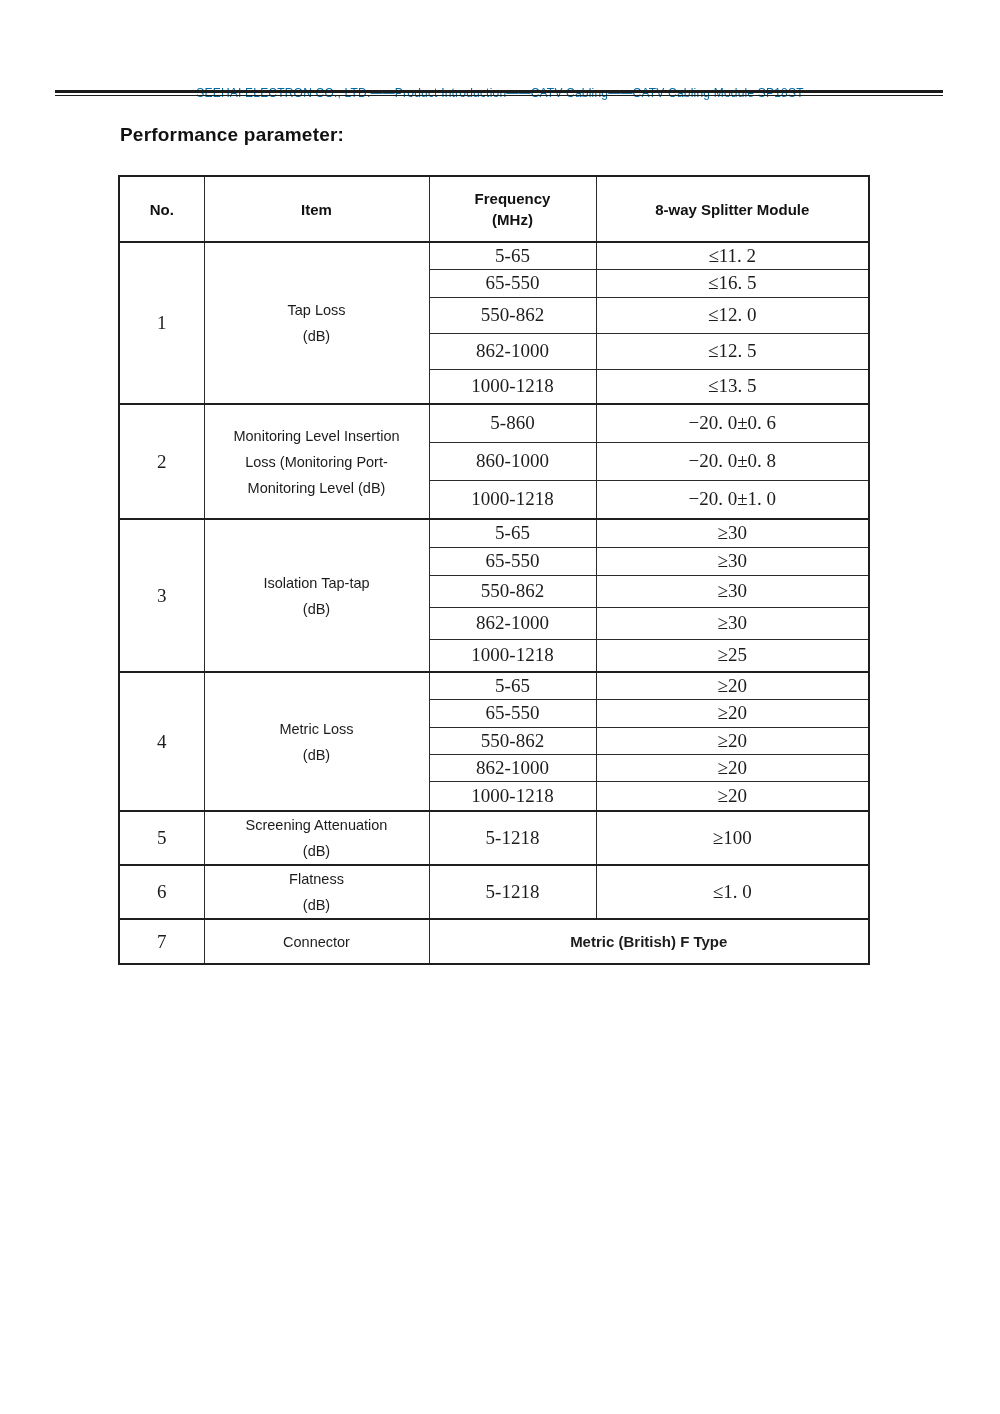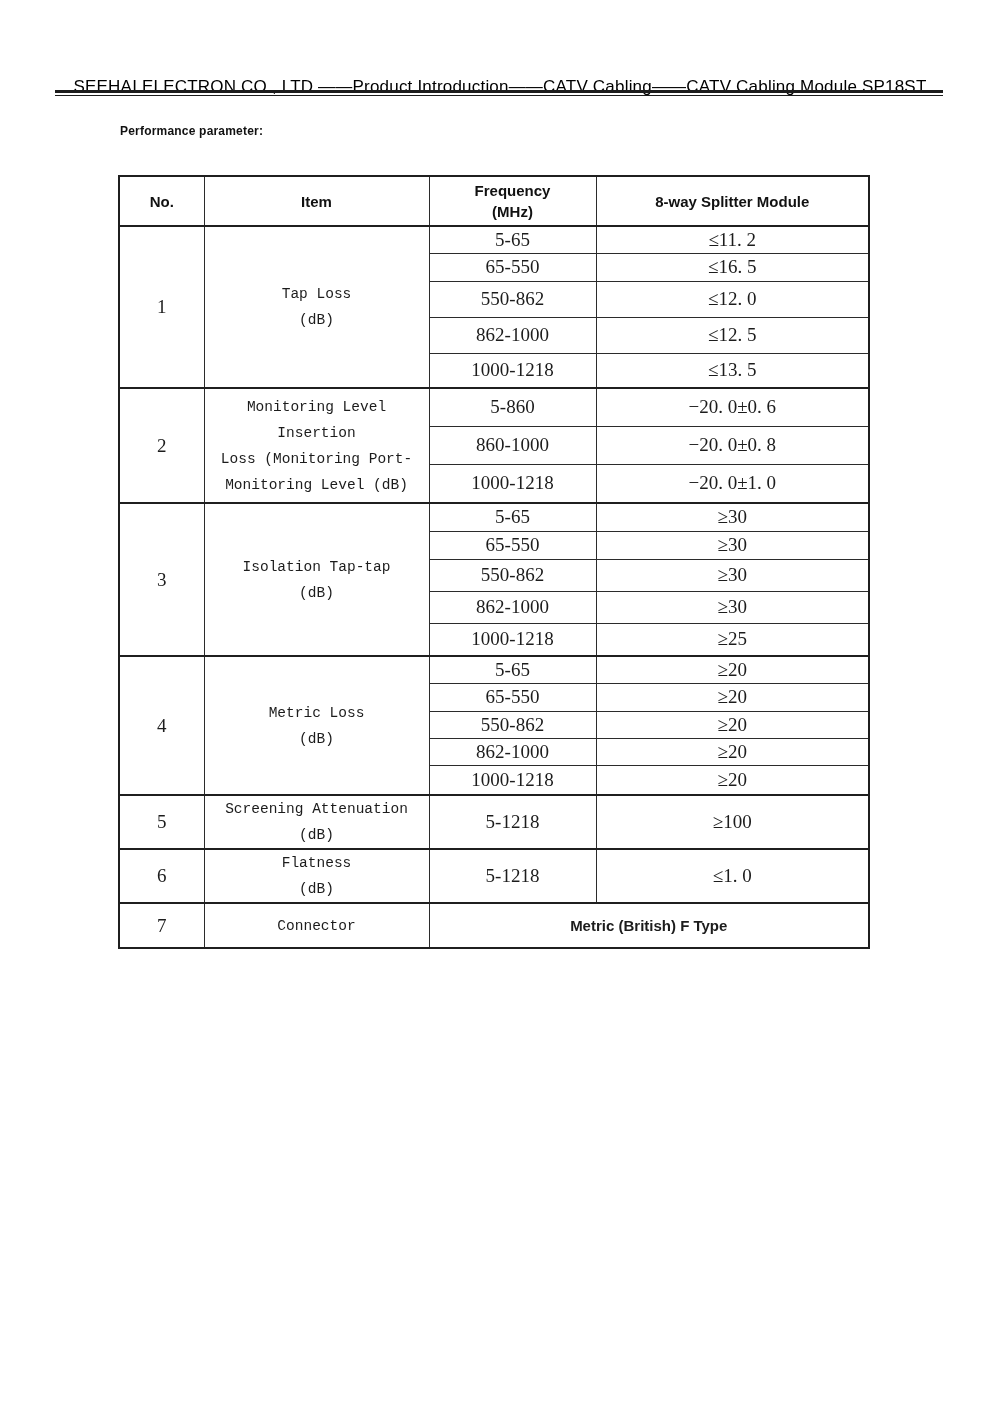--- a/index.html
+++ b/index.html
@@ -7,44 +7,44 @@
     position:relative;
     width:1000px;
     height:1414px;
     background:#ffffff;
     font-family:"Liberation Sans", sans-serif;
     color:#1a1a1a;
     overflow:hidden;
   }
   .doc-header-text{
     position:absolute;
-    top:77px;
+    top:86px;
     left:0;
     width:100%;
     text-align:center;
-    font-size:17px;
+    font-size:12px;
     letter-spacing:0.2px;
-    color:#000000;
+    color:#0369a1;
     white-space:nowrap;
   }
   .header-rule{
     position:absolute;
     top:90px;
     left:55px;
     width:888px;
     height:2px;
     border-top:3px solid #1c1c1c;
     border-bottom:1px solid #1c1c1c;
   }
   .page-title{
     position:absolute;
     top:124px;
     left:120px;
     margin:0;
-    font-size:12px;
+    font-size:19px;
     font-weight:bold;
     letter-spacing:0.2px;
     color:#111;
   }
   table.perf-table{
     position:absolute;
     top:175px;
     left:118px;
     width:750px;
     border-collapse:collapse;
@@ -68,21 +68,21 @@
   }
   .perf-table tr.sec-start td{
     border-top:2px solid #1f1f1f;
   }
   td.no-cell, td.freq-cell, td.val-cell{
     font-family:"Liberation Serif","DejaVu Serif", serif;
     font-size:19px;
     color:#1c1c1c;
   }
   td.item-cell{
-    font-family:Liberation Mono, monospace;
+    font-family:Liberation Sans, sans-serif;
     font-size:14.5px;
     line-height:26px;
     color:#1c1c1c;
   }
   td.merged-cell{
     font-family:"Liberation Sans", sans-serif;
     font-size:15px;
     color:#1c1c1c;
     font-weight:bold;
   }
@@ -99,21 +99,21 @@
   <h2 class="page-title">Performance parameter:</h2>
 
   <table class="perf-table">
     <colgroup>
       <col style="width:85px">
       <col style="width:225px">
       <col style="width:167px">
       <col style="width:273px">
     </colgroup>
     <thead>
-        <tr style="height: 50px;">
+        <tr style="height: 66px;">
           <th>
             <div>No.</div>
           </th>
           <th>
             <div>Item</div>
           </th>
           <th>
             <div>Frequency</div>
             <div>(MHz)</div>
           </th>

